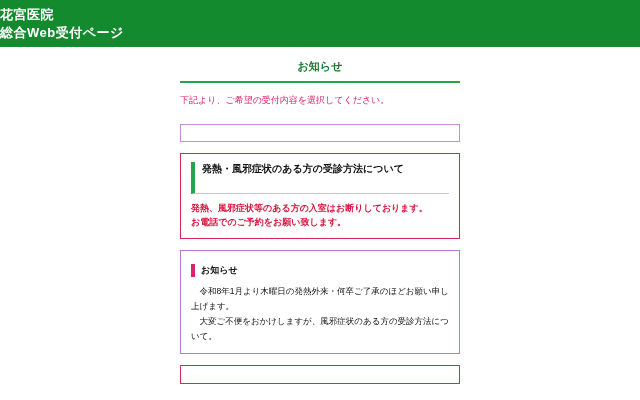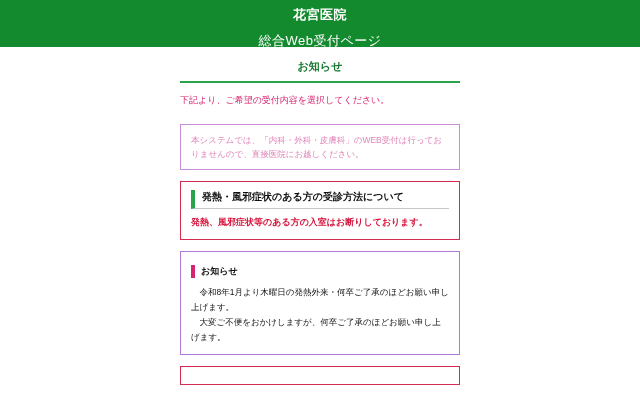--- a/index.html
+++ b/index.html
@@ -12,35 +12,33 @@
   #page {
     position: relative;
     width: 640px; height: 400px;
     overflow: hidden;
     background: #ffffff;
   }
   .header {
     background: #138a2d;
     color: #ffffff;
     height: 47px;
-    text-align: center;
     padding-top: 6px;
   }
   .header .clinic-name {
     font-size: 13px;
     font-weight: bold;
     line-height: 18px;
     letter-spacing: 0.5px;
   }
   .header .page-title {
     font-size: 13px;
-    font-weight: normal;
+    font-weight: bold;
     line-height: 18px;
     letter-spacing: 0.5px;
-    margin-top: 8px;
   }
   .card {
     position: absolute;
     left: 166px;
     top: 47px;
     width: 308px;
     background: #ffffff;
     border-radius: 10px 10px 0 0;
     padding: 12px 14px 0 14px;
   }
@@ -73,30 +71,29 @@
     border: 1px solid #d62b4e;
     padding: 8px 10px 9px 10px;
     margin-bottom: 11px;
   }
   .box-red-title {
     font-size: 10px;
     font-weight: bold;
     color: #111111;
     border-left: 4px solid #2aa44a;
     padding-left: 7px;
-    padding-bottom: 4px;
+    padding-bottom: 17px;
     border-bottom: 1px solid #c7c7c7;
     margin-bottom: 7px;
   }
   .red-line {
     color: #d6143c;
     font-size: 9px;
     font-weight: bold;
     line-height: 14px;
-    font-family: Liberation Mono, monospace;
   }
   .box-purple {
     border: 1px solid #b07ad6;
     padding: 8px 10px 9px 10px;
     margin-bottom: 11px;
   }
   .info-label {
     display: inline-block;
     font-size: 9px;
     font-weight: bold;
@@ -126,33 +123,33 @@
     <div class="page-title">総合Web受付ページ</div>
   </div>
 
   <div class="card">
 
     <div class="notice-heading">お知らせ</div>
 
     <div class="lead">下記より、ご希望の受付内容を選択してください。</div>
 
     <div class="box pink-text">
-      <div>本システムでは、「内科・外科・皮膚科」のWEB受付は行っておりませんので、直接医院にお越しください。</div>
     </div>
 
     <div class="box-red">
       <div class="box-red-title">発熱・風邪症状のある方の受診方法について</div>
       <div class="red-line">発熱、風邪症状等のある方の入室はお断りしております。</div>
+      <div class="red-line">お電話でのご予約をお願い致します。</div>
     </div>
 
     <div class="box-purple">
       <div class="info-label">お知らせ</div>
       <div class="info-body">
         <p>令和8年1月より木曜日の発熱外来・何卒ご了承のほどお願い申し上げます。</p>
-        <p>大変ご不便をおかけしますが、何卒ご了承のほどお願い申し上げます。</p>
+        <p>大変ご不便をおかけしますが、風邪症状のある方の受診方法について。</p>
       </div>
     </div>
 
     <div class="box-red2">
       
     </div>
 
   </div>
 </div>
 

